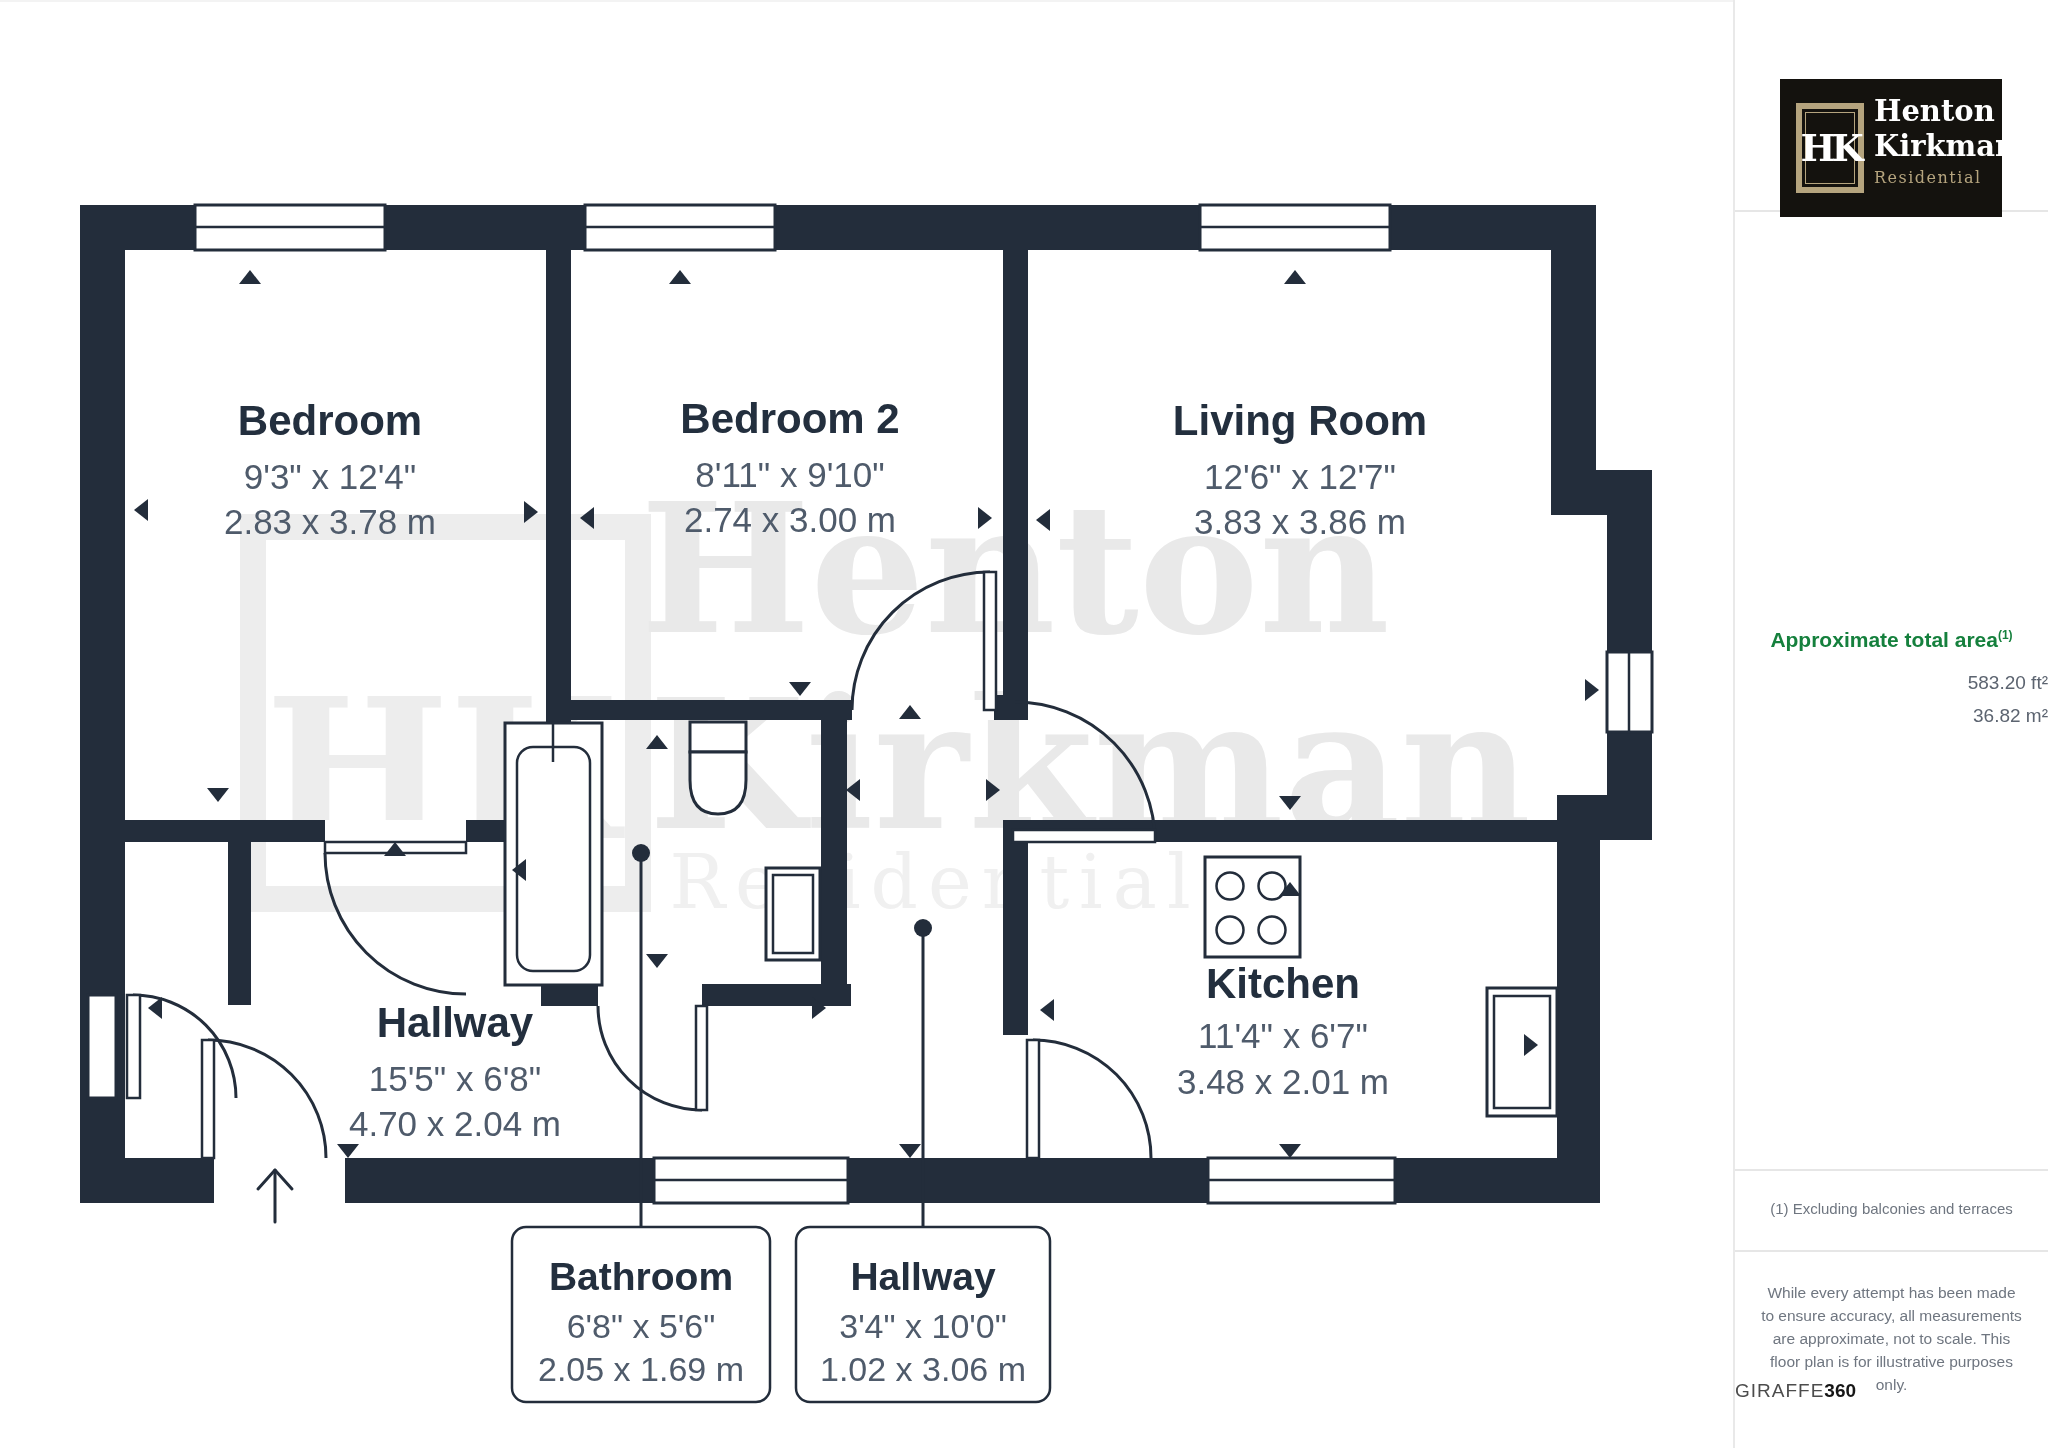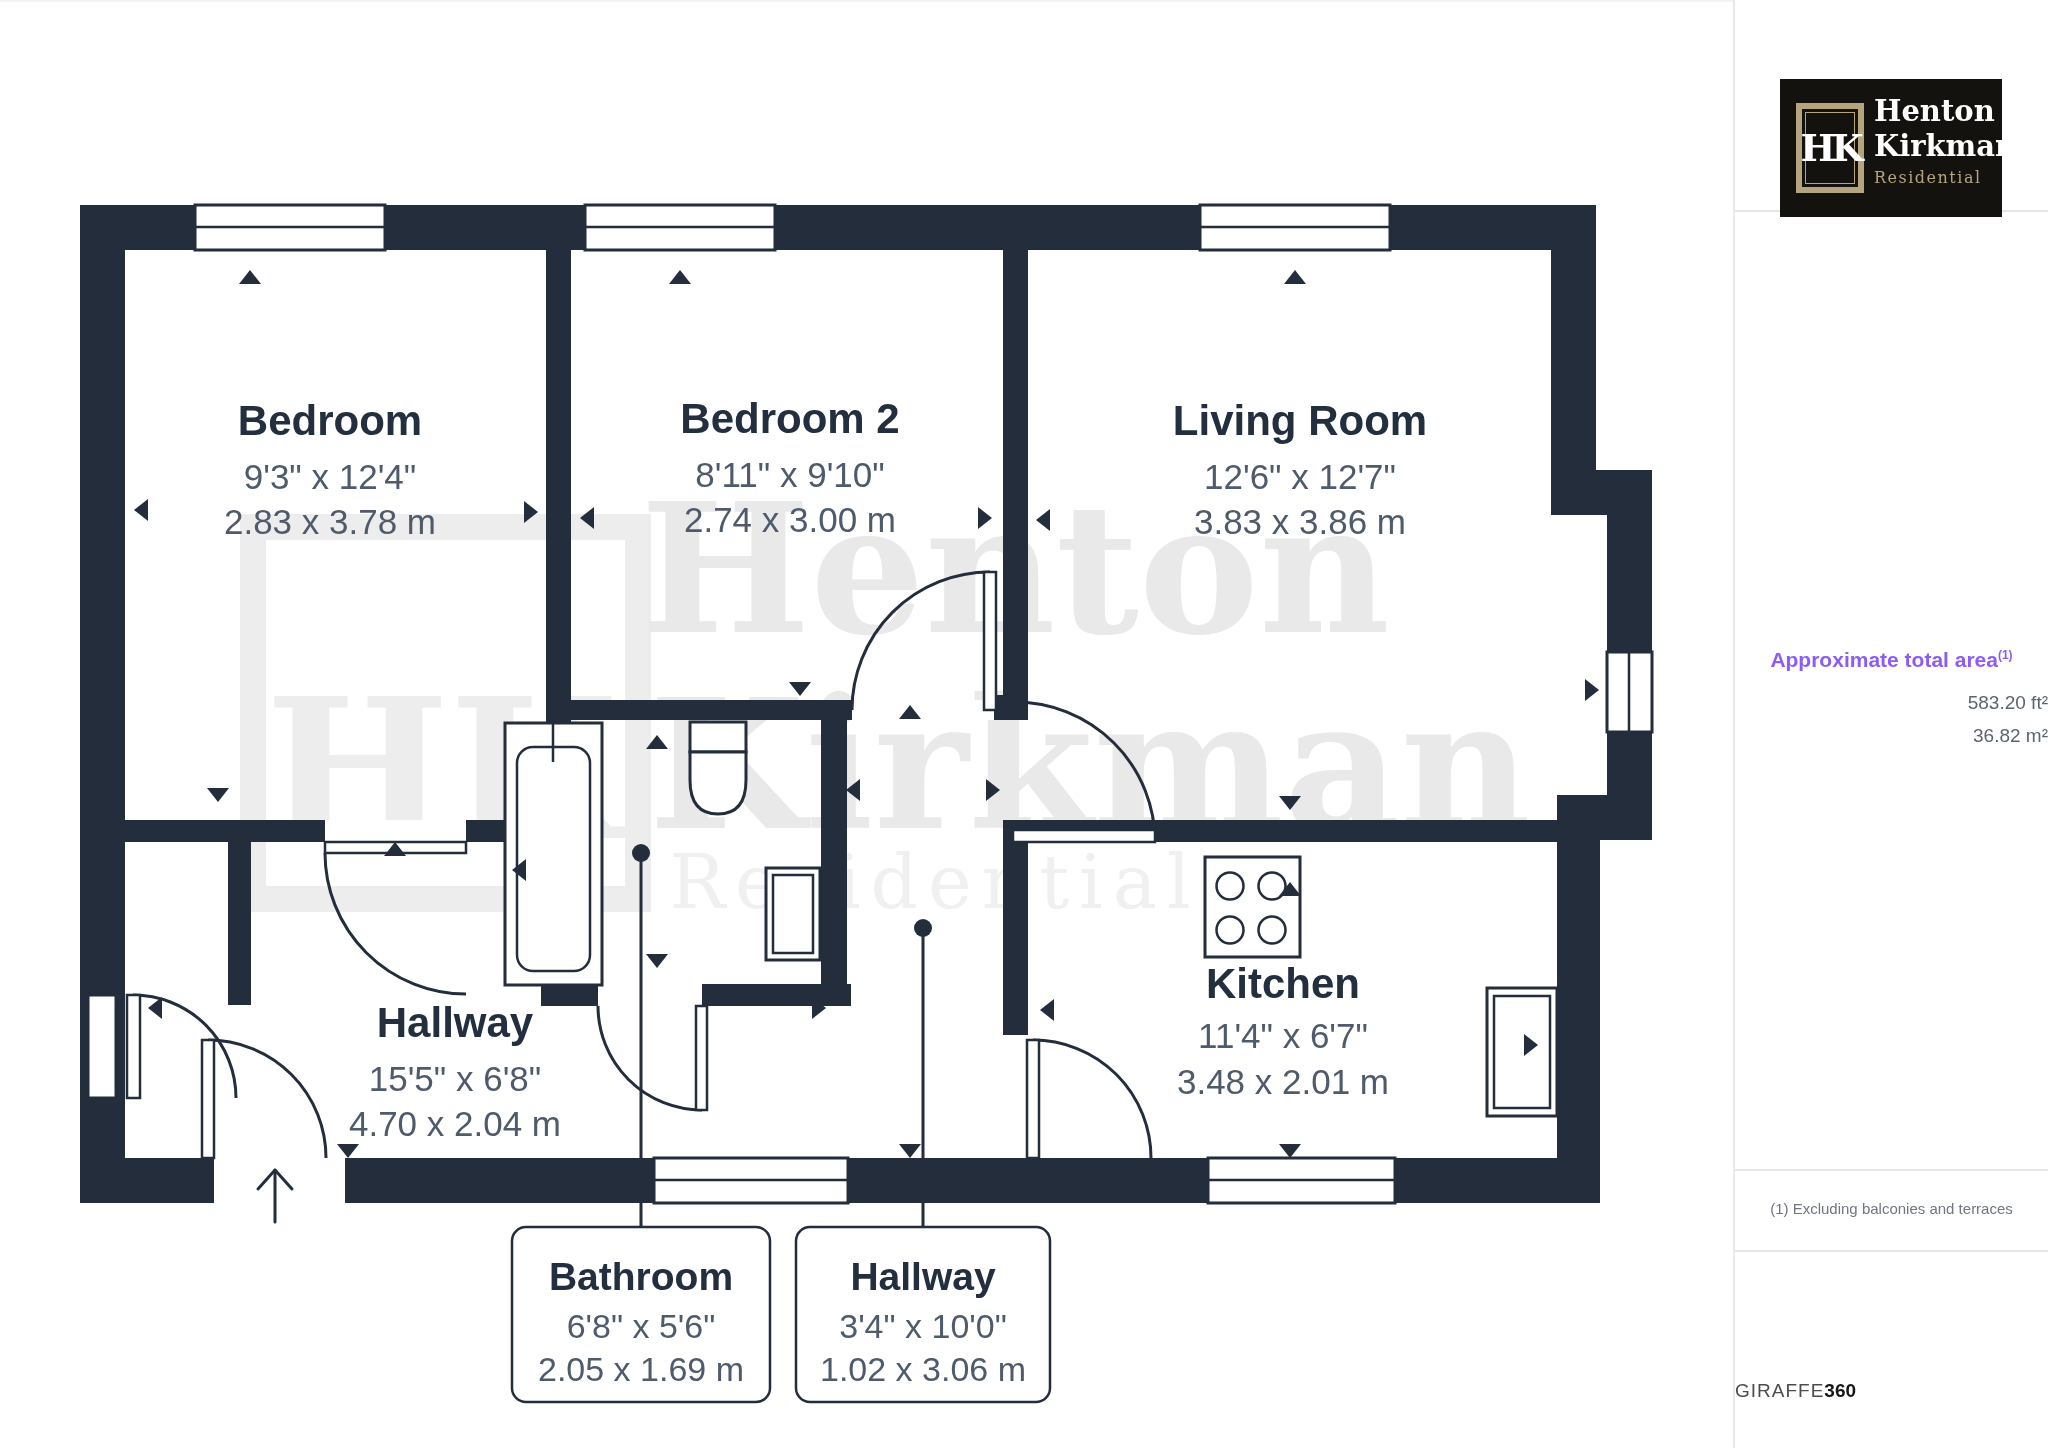--- a/index.html
+++ b/index.html
@@ -46,21 +46,21 @@
     background:var(--logo-bg);box-shadow:inset 0 0 0 3px var(--logo-bg), inset 0 0 0 4px var(--gold);
     display:flex;align-items:center;justify-content:center;}
   .emblem span{color:#fff;font-family:"DejaVu Serif","Liberation Serif",serif;font-weight:700;
     font-size:37px;letter-spacing:-4px;}
   .logo-text{position:absolute;left:94px;top:15px;}
   .logo-text .ln{color:#fff;font-family:"DejaVu Serif","Liberation Serif",serif;font-weight:700;
     font-size:29px;line-height:35px;}
   .logo-text .tag{color:var(--gold);font-family:"DejaVu Serif","Liberation Serif",serif;
     font-size:16px;letter-spacing:1.5px;margin-top:4px;}
   .area{position:absolute;top:628px;left:0;right:0;text-align:center;}
-  .area .heading{font-weight:700;font-size:21px;color:#8b5cf6;margin-bottom:14px;margin-top:20px;}
+  .area .heading{font-weight:700;font-size:21px;color:#15803d;margin-bottom:14px;}
   .area .heading sup{font-size:12px;}
   .area .val{font-size:19px;color:#5c6470;line-height:33px;text-align:right;}
   .footnote{position:absolute;top:1200px;left:0;right:0;text-align:center;
     font-size:15px;color:var(--muted);}
   .disclaimer{position:absolute;top:1281px;left:24px;right:24px;text-align:center;
     font-size:15.5px;line-height:23px;color:var(--muted);}
   .brand{position:absolute;top:1380px;left:0;right:0;text-align:left;font-size:19px;}
   .brand .g{color:#4c4c4c;letter-spacing:1px;}
   .brand .n{color:#161616;font-weight:700;}
 </style>
@@ -263,17 +263,18 @@
     </div>
   </div>
 
   <div class="area">
     <div class="heading"><span>Approximate total area</span><sup>(1)</sup></div>
     <div class="val">583.20 ft²</div>
     <div class="val">36.82 m²</div>
   </div>
 
   <div class="footnote">(1) Excluding balconies and terraces</div>
+  <div class="disclaimer">While every attempt has been made to ensure accuracy, all measurements are approximate, not to scale. This floor plan is for illustrative purposes only.</div>
 
   <div class="brand">
     <span class="g">GIRAFFE</span><span class="n">360</span>
   </div>
 </aside>
 
 </body></html>

